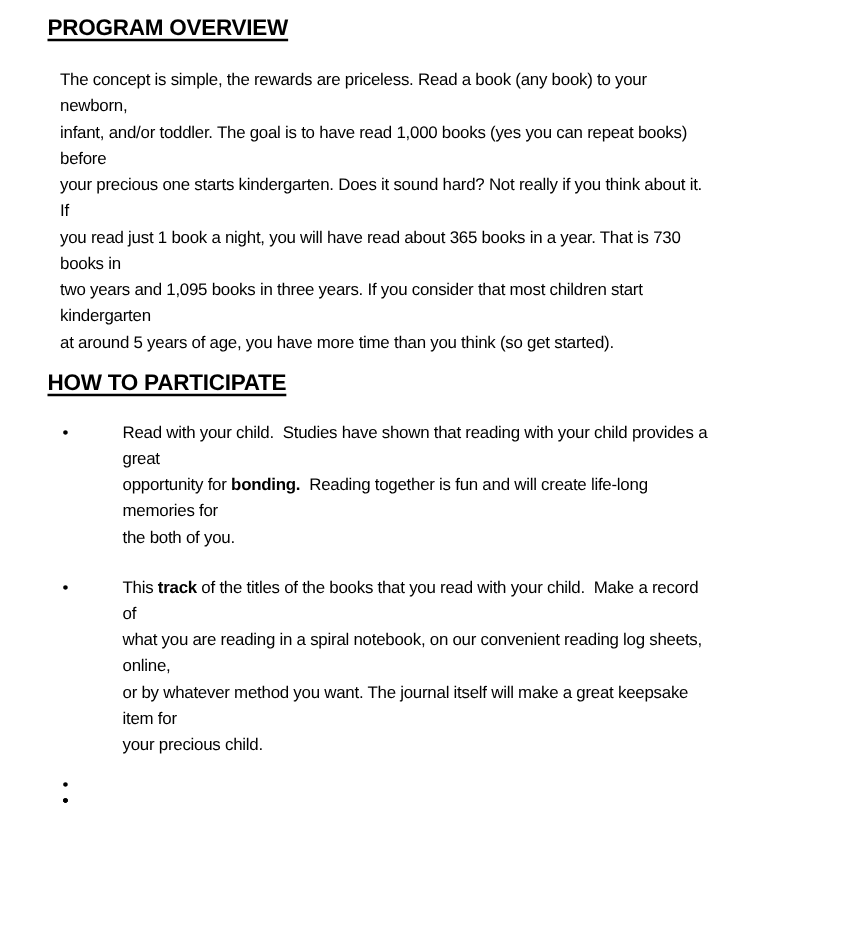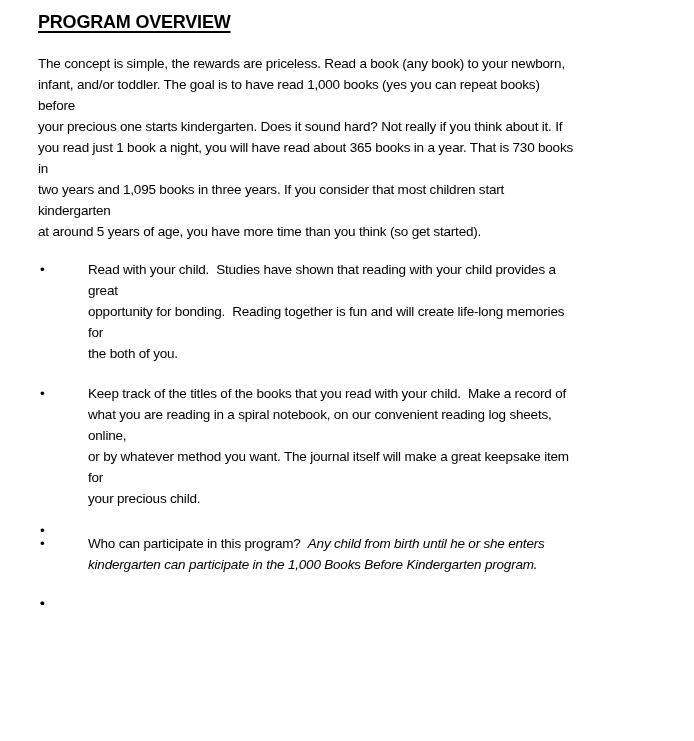--- a/index.html
+++ b/index.html
@@ -25,38 +25,38 @@
     margin: 0;
     font-size: 18px;
     font-weight: 700;
     line-height: 24px;
     letter-spacing: -0.2px;
     text-decoration: underline;
     text-decoration-thickness: 2px;
     text-underline-offset: 3px;
   }
   .body-text {
-    margin: 0;
+    margin: 10px;
     font-size: 13.5px;
     line-height: 21px;
     letter-spacing: -0.2px;
   }
   .rich { white-space: pre-wrap; }
   .bullet {
     position: relative;
     padding-left: 50px;
   }
   .marker {
     position: absolute;
     left: 2px;
     top: 0;
     font-size: 13.5px;
     line-height: 21px;
   }
-  .bold { font-weight: 400; }
+  .bold { font-weight: 700; }
   .ital { font-style: italic; }
   
   .mt-p1  { margin-top: 19px; }
   .mt-p2  { margin-top: 21px; }
   .mt-h2  { margin-top: 8px;  }
   .mt-b1  { margin-top: 17px; }
   .mt-b2  { margin-top: 19px; }
   .mt-b3  { margin-top: 11px; }
   .mt-h3  { margin-top: 12px; }
   .mt-f1  { margin-top: 24px; }
@@ -71,33 +71,33 @@
   <h1 class="heading">PROGRAM OVERVIEW</h1>
 
   <p class="body-text rich mt-p1">The concept is simple, the rewards are priceless. Read a book (any book) to your newborn,
 infant, and/or toddler. The goal is to have read 1,000 books (yes you can repeat books) before
 your precious one starts kindergarten. Does it sound hard? Not really if you think about it. If
 you read just 1 book a night, you will have read about 365 books in a year. That is 730 books in
 two years and 1,095 books in three years. If you consider that most children start kindergarten
 at around 5 years of age, you have more time than you think (so get started).</p>
 
 
+  <h1 class="heading mt-h2">HOW TO PARTICIPATE</h1>
 
   <div class="bullet body-text mt-b1"><span class="marker">•</span><span class="rich"><span>Read with your child.  Studies have shown that reading with your child provides a great
 opportunity for </span><span class="bold">bonding.</span><span>  Reading together is fun and will create life-long memories for
 the both of you.</span></span></div>
 
-  <div class="bullet body-text mt-b2"><span class="marker">•</span><span class="rich"><span>Keep </span><span class="bold">track</span><span> of the titles of the books that you read with your child.  Make a record of
+  <div class="bullet body-text mt-b2"><span class="marker">•</span><span class="rich"><span>This </span><span class="bold">track</span><span> of the titles of the books that you read with your child.  Make a record of
 what you are reading in a spiral notebook, on our convenient reading log sheets, online,
 or by whatever method you want. The journal itself will make a great keepsake item for
 your precious child.</span></span></div>
 
   <div class="bullet body-text mt-b3"><span class="marker">•</span></div>
 
 
-  <div class="bullet body-text mt-f1"><span class="marker">•</span><span class="rich"><span>Who can participate in this program?  </span><span class="ital">Any child from birth until he or she enters
-kindergarten can participate in the 1,000 Books Before Kindergarten program.</span></span></div>
+  <div class="bullet body-text mt-f1"><span class="marker">•</span></div>
 
   <div class="bullet body-text mt-f2"><span class="marker">•</span></div>
 
   <div class="bullet body-text mt-f3"><span class="marker">•</span></div>
 
 </div>
 
 </body></html>

